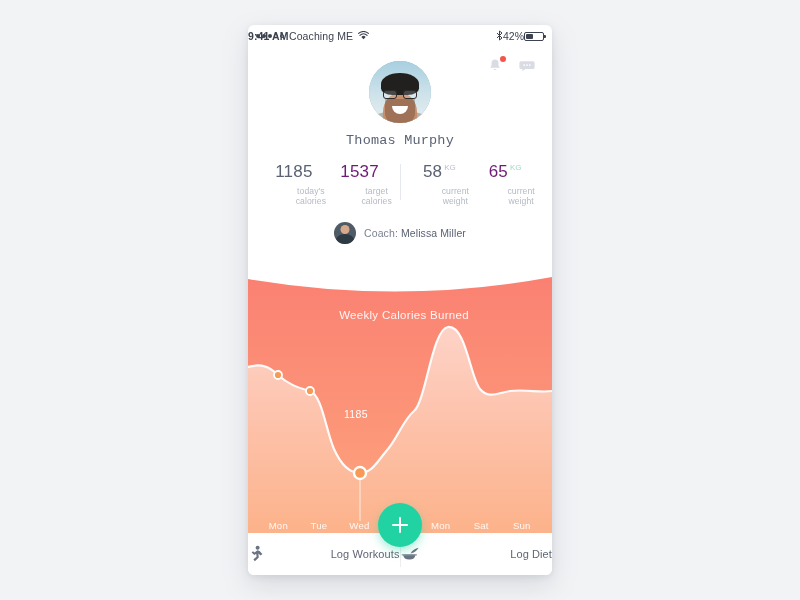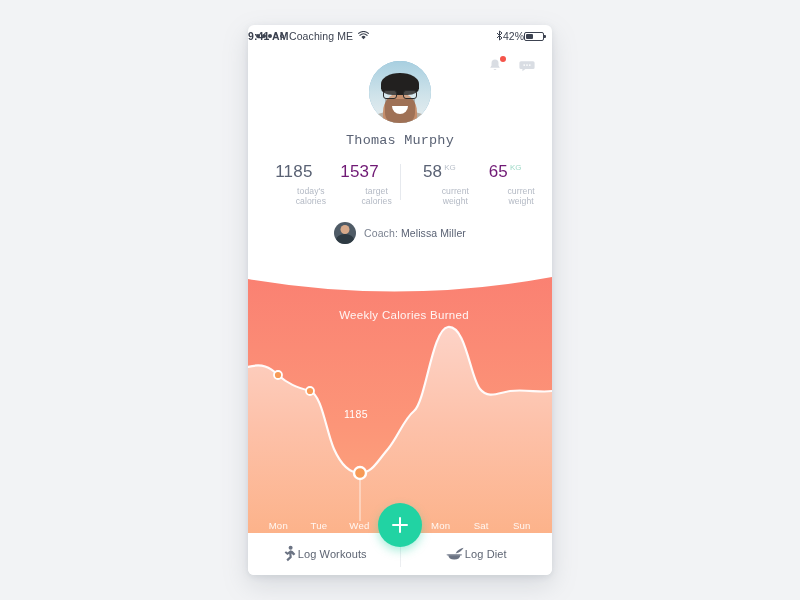--- a/index.html
+++ b/index.html
@@ -348,21 +348,21 @@
     bottom: 0;
     height: 42px;
     background: #ffffff;
     display: flex;
     align-items: center;
   }
   .bb-item {
     flex: 1;
     display: flex;
     align-items: center;
-    justify-content: center;
+    justify-content: space-between;
     gap: 0;
     cursor: pointer;
   }
   .bb-label {
     font-size: 11px;
     color: #5e6573;
     letter-spacing: .1px;
   }
   .bb-divider {
     width: 1px;

